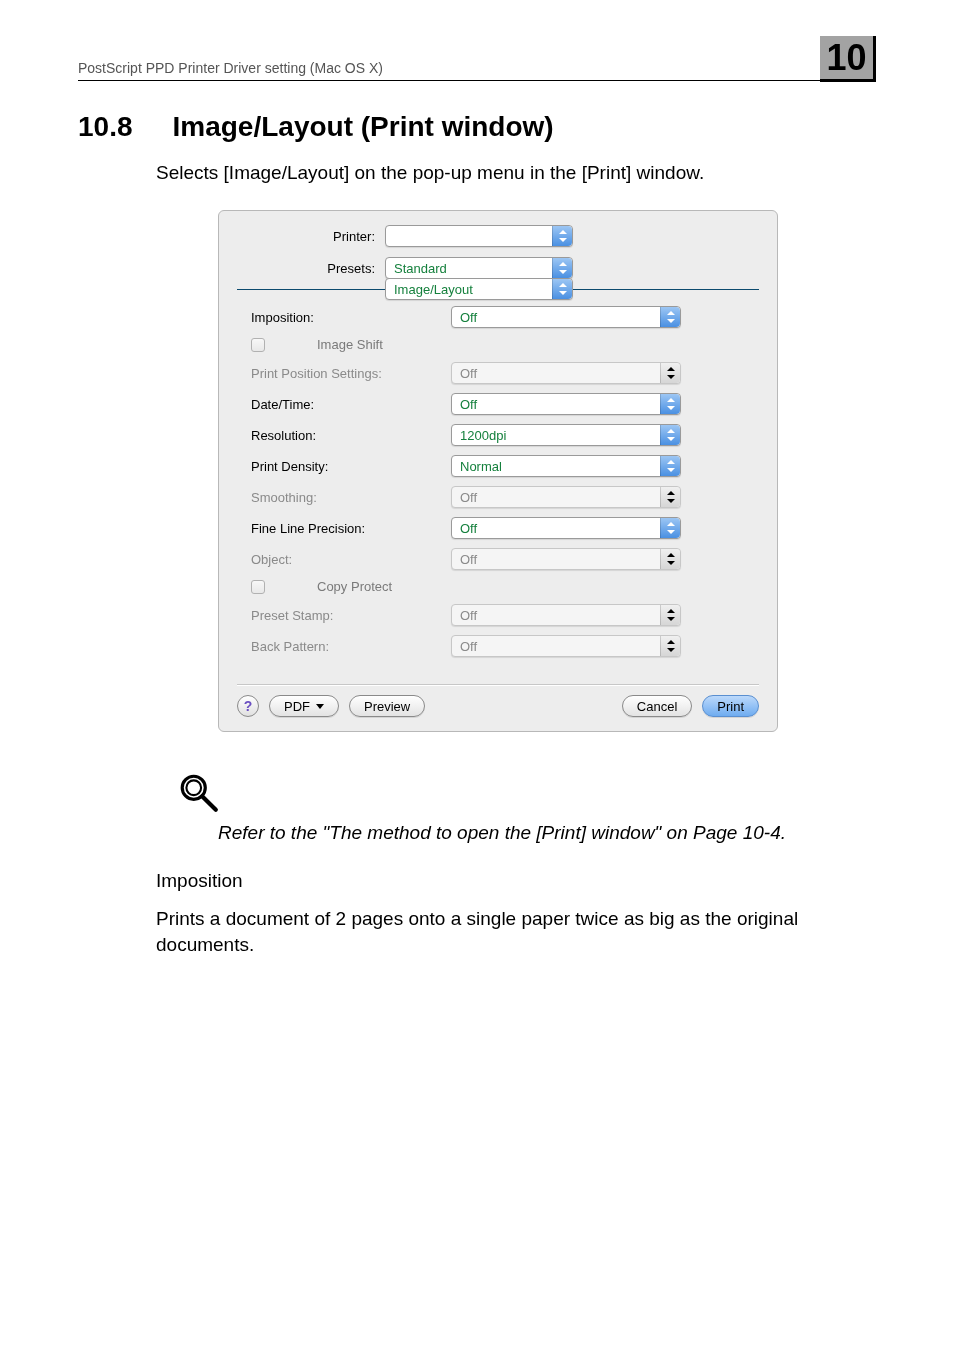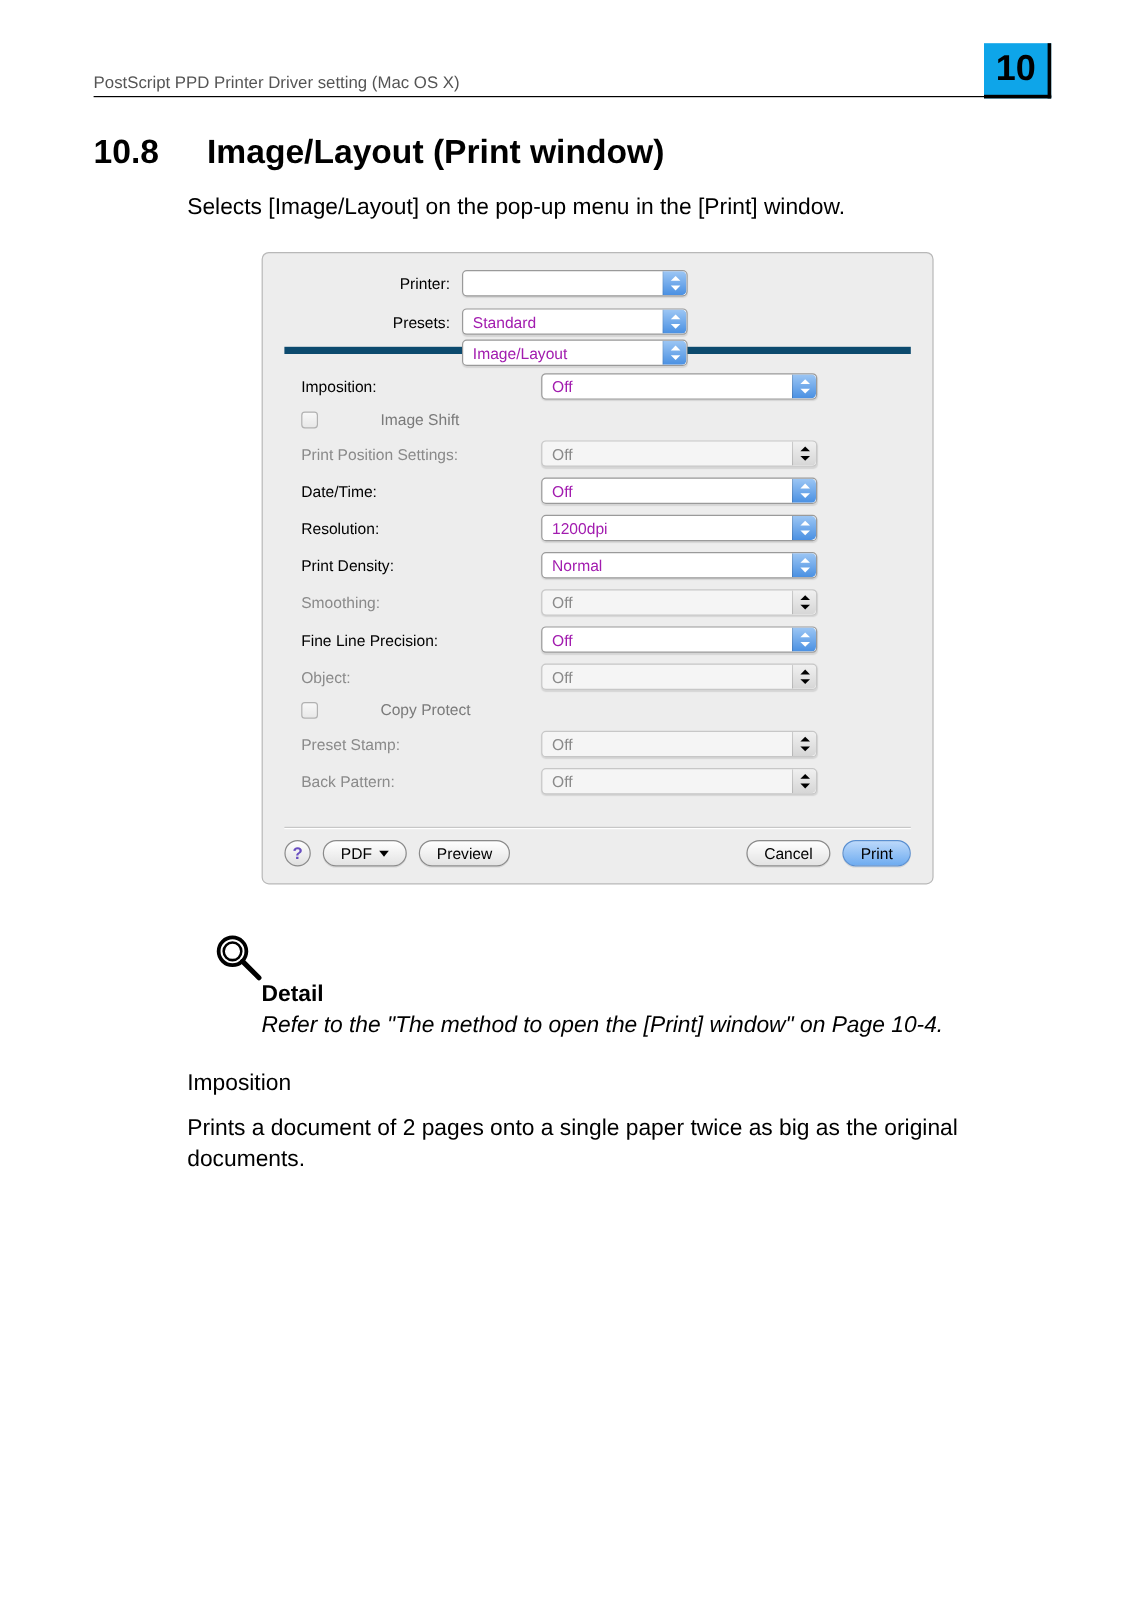--- a/index.html
+++ b/index.html
@@ -26,27 +26,27 @@
   .header-text {
     font-size: 14px;
     color: #555;
   }
   .chapter-box {
     position: absolute;
     right: 78px;
     top: 36px;
     width: 56px;
     height: 46px;
-    background: #0ea5e9;
+    background: #a3a3a3;
     border-right: 3px solid #000;
     border-bottom: 3px solid #000;
     display: flex;
     align-items: center;
     justify-content: center;
-    font-size: 30px;
+    font-size: 36px;
     font-weight: bold;
   }
   h2.section-title {
     font-size: 28px;
     font-weight: bold;
     margin: 10px 0 16px 0;
   }
   .sec-num { display: inline-block; margin-right: 40px; }
   .intro {
     font-size: 19px;
@@ -81,21 +81,21 @@
   .sel {
     position: relative;
     height: 22px;
     background: #fff;
     border: 1px solid #9a9a9a;
     border-radius: 4px;
     display: flex;
     align-items: center;
     padding: 0 26px 0 8px;
     font-size: 13px;
-    color: #a21caf;
+    color: #15803d;
     box-shadow: 0 1px 1px rgba(0,0,0,0.1);
   }
   .sel.w1 { width: 188px; }
   .sel.w2 { width: 230px; }
   .sel .arrows {
     position: absolute;
     right: 0; top: 0; bottom: 0;
     width: 20px;
     border-left: 1px solid rgba(0,0,0,0.15);
     border-top-right-radius: 4px;
@@ -111,21 +111,21 @@
     border-left: 4px solid transparent;
     border-right: 4px solid transparent;
   }
   .sel .arrows::before { top: 4px; border-bottom: 4px solid #000; }
   .sel .arrows::after  { bottom: 4px; border-top: 4px solid #000; }
   .sel .arrows.blue::before { border-bottom-color: #fff; }
   .sel .arrows.blue::after  { border-top-color: #fff; }
   .sel.disabled { color: #8a8a8a; background: #f5f5f5; border-color:#c7c7c7; }
   .fieldset {
     margin: 6px 18px 0 18px;
-    border-top: 6px solid #0c4a6e;
+    border-top: 1px solid #0c4a6e;
     position: relative;
     padding: 16px 8px 8px 8px;
   }
   .fieldset .legend {
     position: absolute;
     top: -12px;
     left: 148px;
   }
   .list {
     padding: 0 6px;
@@ -391,19 +391,18 @@
     </div>
   </div>
 
   <div class="magnifier">
     <svg class="mag-svg" viewBox="0 0 40 40">
       <circle cx="15" cy="15" r="11" fill="none" stroke="#000" stroke-width="3"></circle>
       <circle cx="15" cy="15" r="7" fill="none" stroke="#000" stroke-width="2"></circle>
       <line x1="23" y1="23" x2="36" y2="36" stroke="#000" stroke-width="4" stroke-linecap="round"></line>
     </svg>
   </div>
-  <div class="detail-label">Detail</div>
   <div class="detail-text">Refer to the "The method to open the [Print] window" on Page 10-4.</div>
 
   <div class="sub-h">Imposition</div>
   <p class="body-p">Prints a document of 2 pages onto a single paper twice as big as the original documents.</p>
 
 </div>
 
 </body></html>

